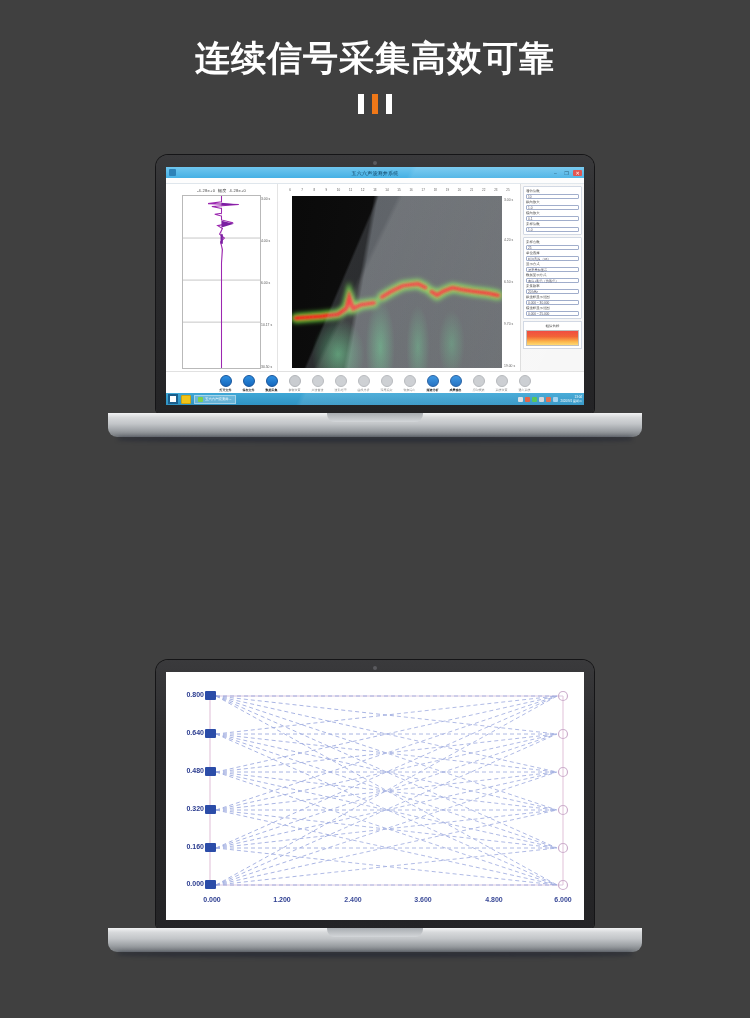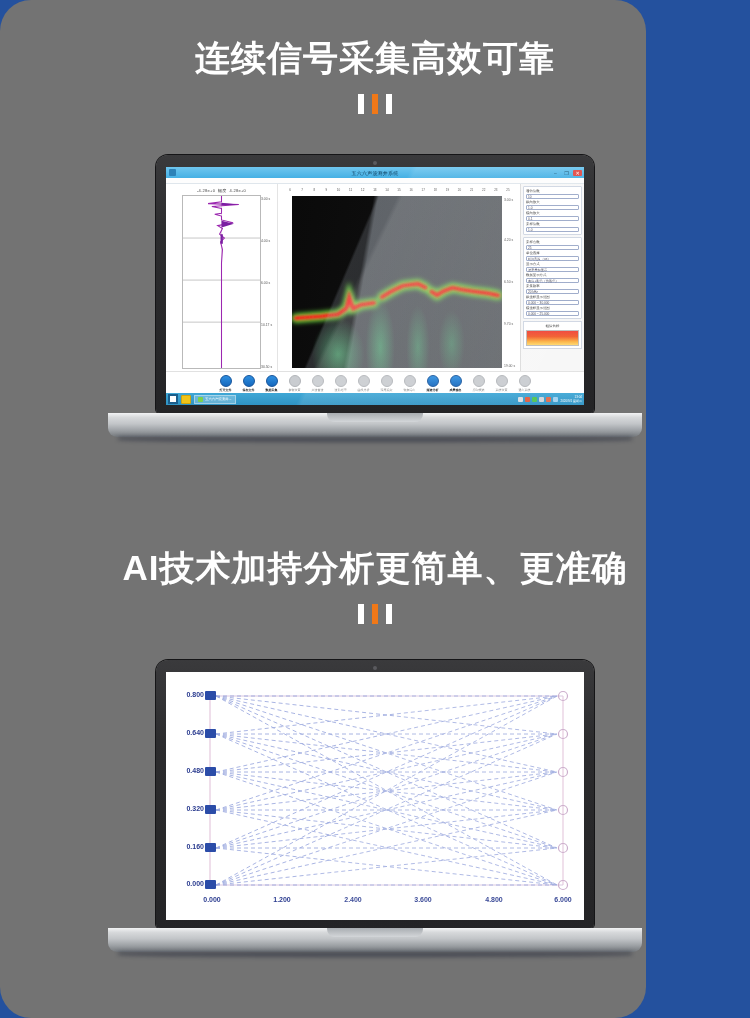--- a/index.html
+++ b/index.html
@@ -2,21 +2,21 @@
 <html><head>
 <meta charset="utf-8">
 <style>
   * { box-sizing: border-box; margin: 0; padding: 0; }
   html, body {
     width: 750px; height: 1018px;
     font-family: "Liberation Sans", "DejaVu Sans", sans-serif;
     background: #24519E;
     overflow: hidden;
   }
-  .page { position: relative; width: 646px; height: 1018px; background: #737373; border-radius: 31px; }
+  .page { position: relative; width: 750px; height: 1018px; background: #404040; }
 
   
   .section { position: absolute; left: 0; width: 750px; }
   .headline {
     text-align: center;
     color: #ffffff;
     font-weight: bold;
     letter-spacing: 1px;
     white-space: nowrap;
   }
@@ -406,28 +406,20 @@
           </div>
 
         </div>
         <div class="lid-glare"></div>
       </div>
     </div>
     <div class="base" style="left:108px; top:413px; width:534px; height:24px;"></div>
     <div class="base-shadow" style="left:118px; top:437px; width:514px;"></div>
   </div>
 
-  <div class="section" style="top:548px;">
-    <div class="headline h2">AI技术加持分析更简单、更准确</div>
-    <div class="divider">
-      <i></i>
-      <i class="accent"></i>
-      <i></i>
-    </div>
-  </div>
 
   <div class="laptop">
     <div class="lid" style="left:156px; top:660px; width:438px; height:268px;">
       <div class="screen" style="left:10px; top:12px; width:418px; height:248px;">
         <div class="app2">
           <div class="chart2">
 
             <svg width="418" height="248" viewBox="0 0 418 248">
 
               <rect x="0" y="0" width="418" height="248" fill="#ffffff"></rect>

